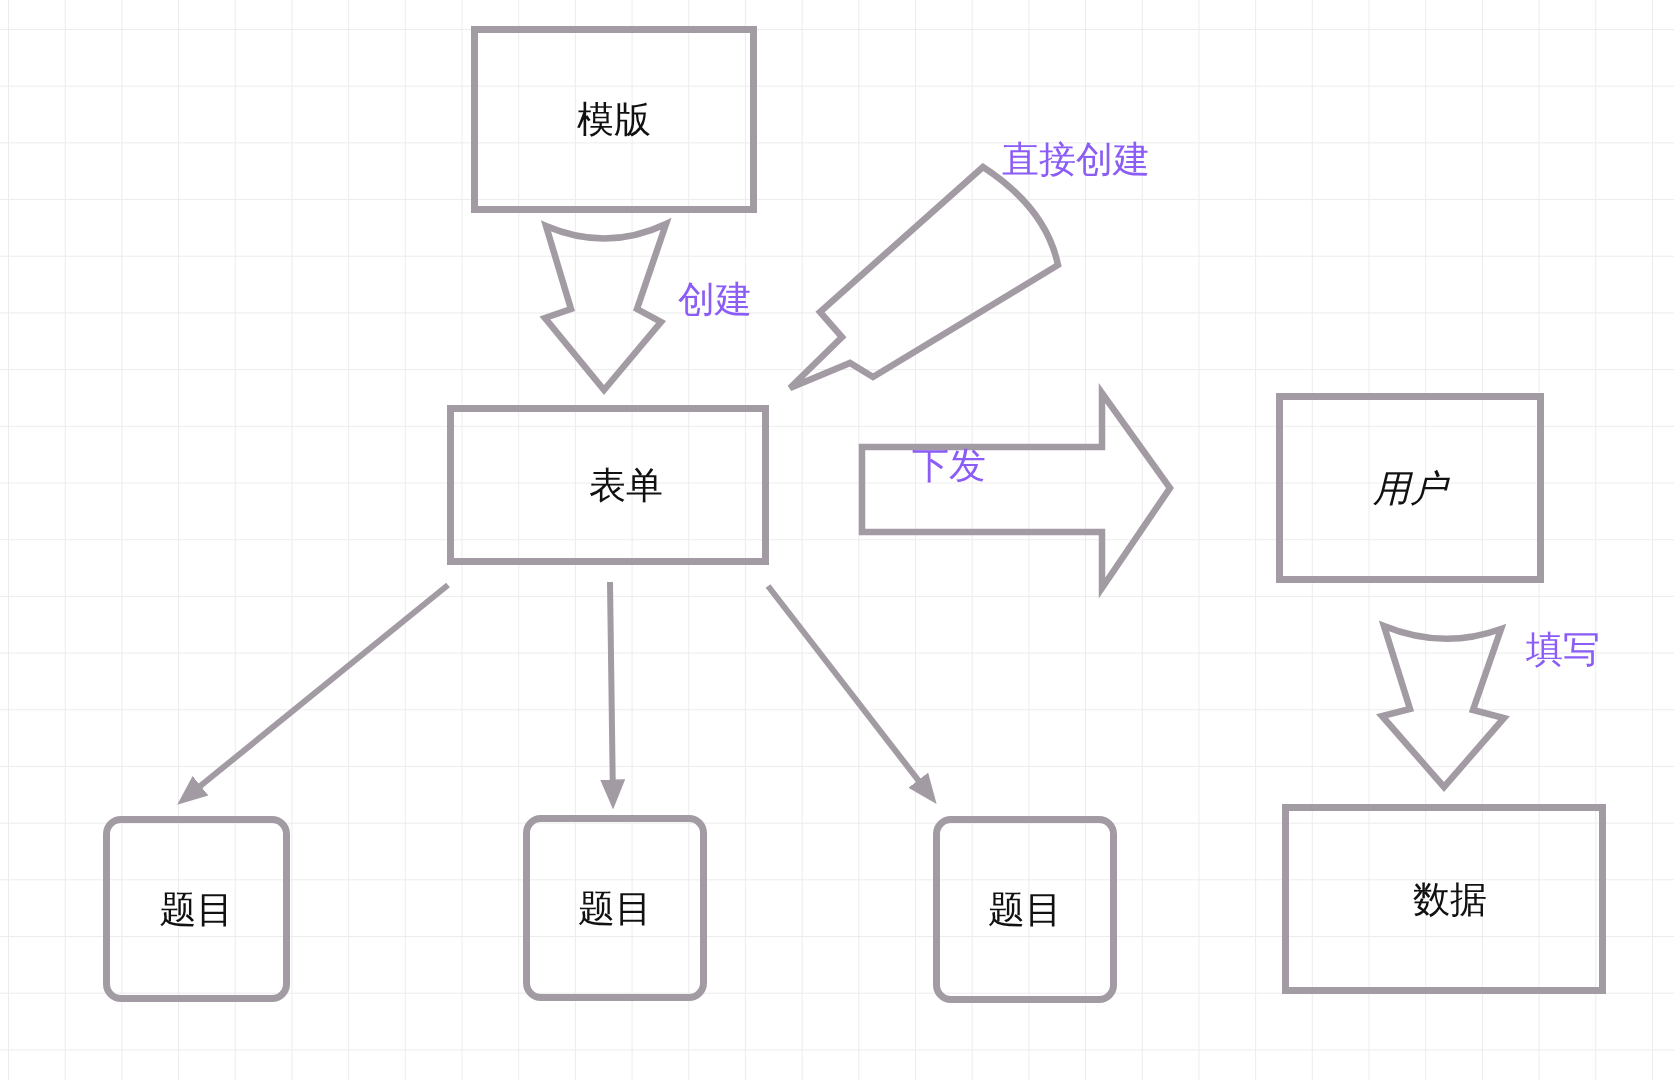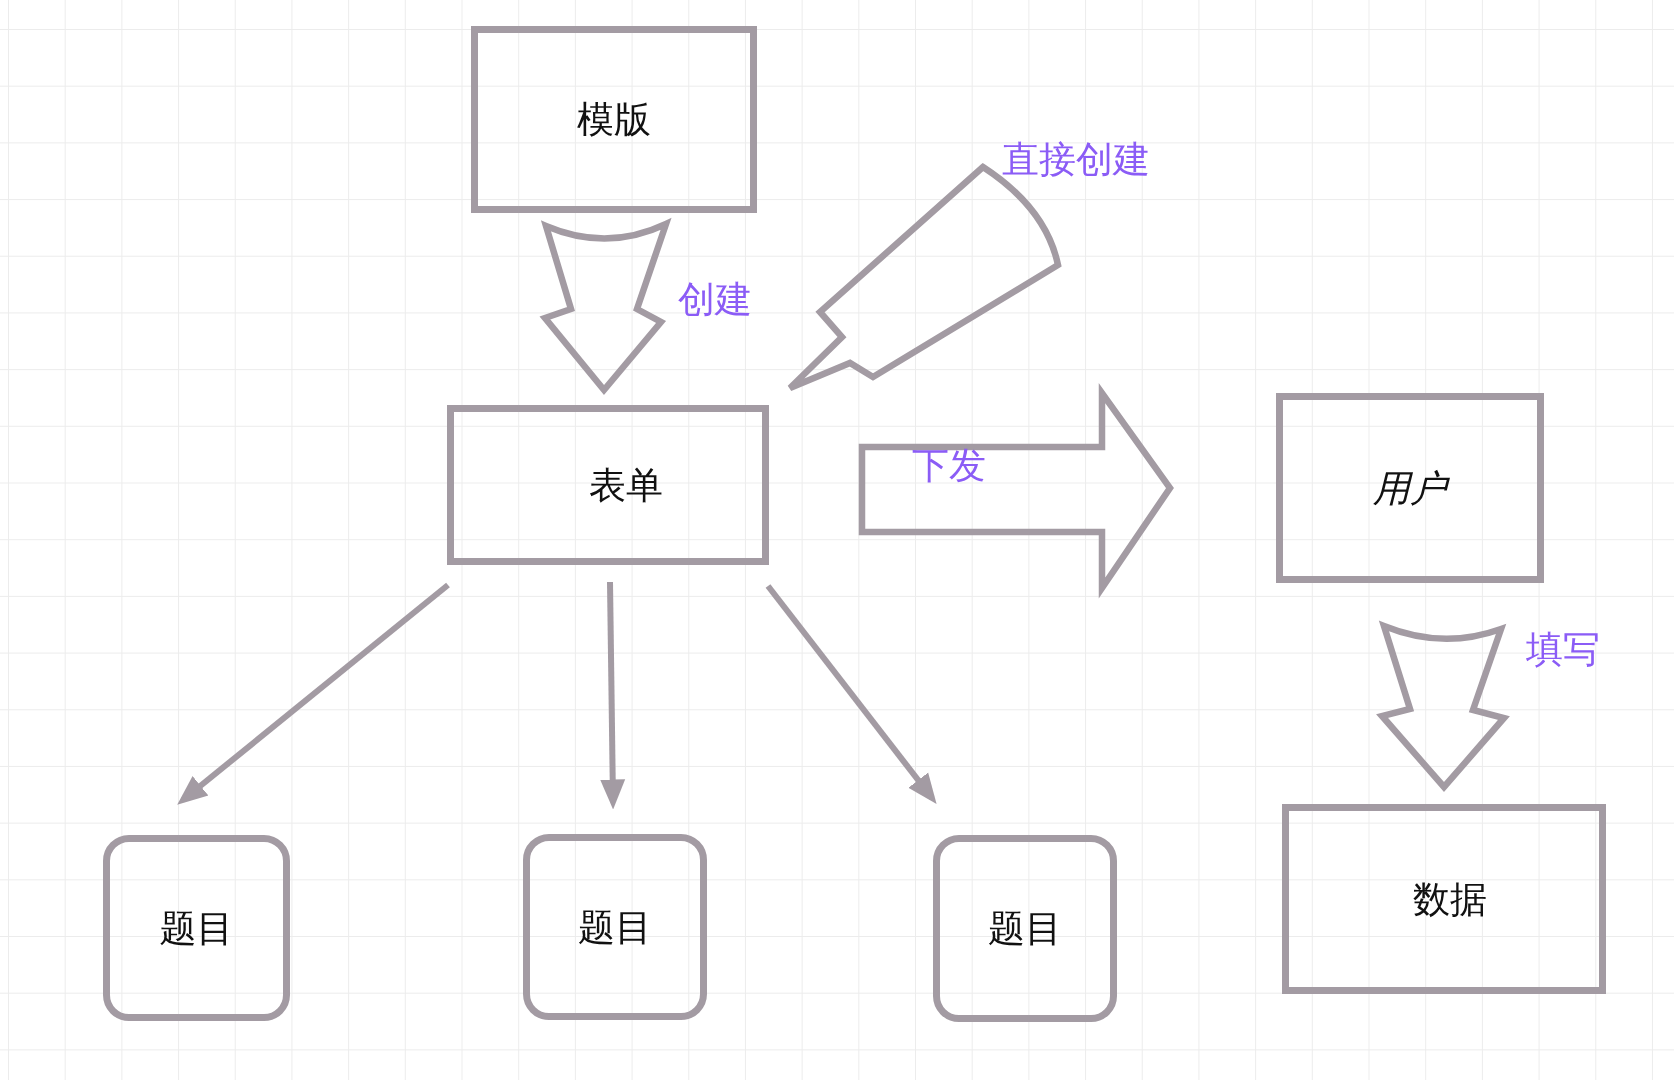--- a/index.html
+++ b/index.html
@@ -40,22 +40,21 @@
     border: 7px solid #a39ba3;
     background: transparent;
     display: flex;
     align-items: center;
     justify-content: center;
     font-size: 37px;
     line-height: 1;
     color: #111111;
   }
   .node.rounded {
-    border-radius: 26px;
-    margin-top: 19px;
+    border-radius: 18px;
   }
   #node-template { left: 471px; top: 26px;  width: 286px; height: 187px; }
   #node-form     { left: 447px; top: 405px; width: 322px; height: 160px; padding-left: 36px; }
   #node-user     { left: 1276px; top: 393px; width: 268px; height: 190px; font-style: italic; }
   #node-data     { left: 1282px; top: 804px; width: 324px; height: 190px; padding-left: 12px; }
   #node-q1       { left: 103px; top: 816px; width: 187px; height: 186px; }
   #node-q2       { left: 523px; top: 815px; width: 184px; height: 186px; }
   #node-q3       { left: 933px; top: 816px; width: 184px; height: 187px; }
   .edge-label {
     position: absolute;

